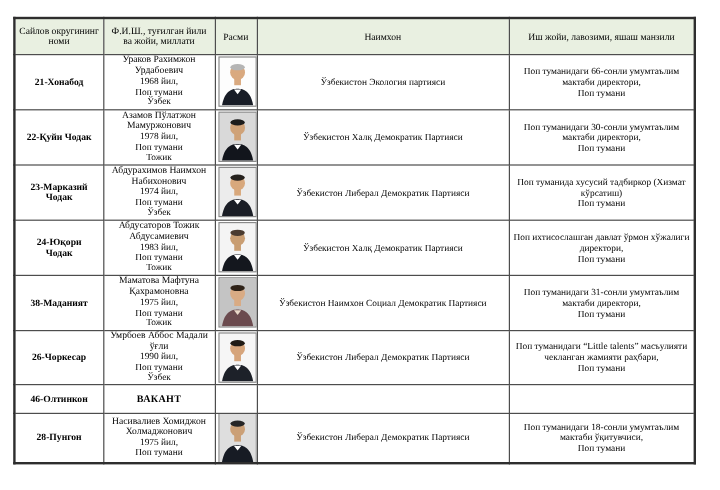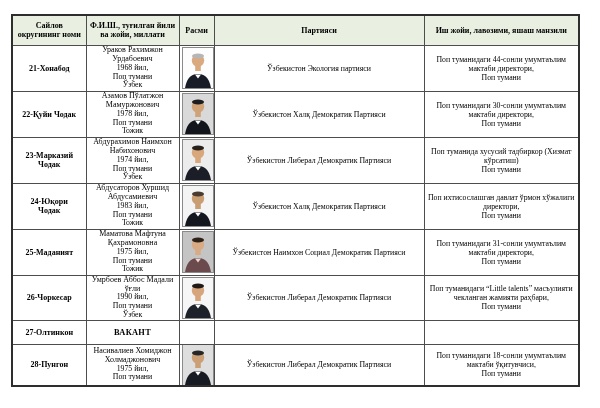--- a/index.html
+++ b/index.html
@@ -20,21 +20,21 @@
   }
   table.grid th, table.grid td{
     border:1px solid #4d4d4d;
     padding:0 3px;
     vertical-align:middle;
     text-align:center;
     overflow:hidden;
   }
   thead tr{height:30px;}
   thead th{
-    font-size:8px;line-height:9px;font-weight:bold;
+    font-size:8px;line-height:9px;font-weight:normal;
   }
   tr.h46{height:46px;}
   tr.h45{height:45px;}
   tr.h24{height:24px;}
   tr.h38{height:38px;}
   .district{
     font-size:8px;font-weight:bold;white-space:pre-line;line-height:9px;margin-top:15px;
   }
   .pname{
     font-size:8px;font-weight:normal;line-height:8.8px;white-space:pre-line;
@@ -68,21 +68,21 @@
         <col style="width:93px">
         <col style="width:35px">
         <col style="width:210px">
         <col style="width:155px">
     </colgroup>
     <thead>
       <tr style="background:#e9f0e1">
         <th>Сайлов округининг номи</th>
         <th>Ф.И.Ш., туғилган йили ва жойи, миллати</th>
         <th>Расми</th>
-        <th>Партияси</th>
+        <th>Наимхон</th>
         <th>Иш жойи, лавозими, яшаш манзили</th>
       </tr>
     </thead>
     <tbody>
 
       <tr class="h46">
         <td class="district">21-Хонабод</td>
         <td>
           <div class="pname">Ураков Рахимжон
 Урдабоевич</div>
@@ -94,21 +94,21 @@
           <svg class="avatar" viewBox="0 0 30 40">
             <rect x="0" y="0" width="30" height="40" fill="#fdfdfd"></rect>
             <rect x="12.2" y="15" width="5.6" height="8" fill="#d9a97f"></rect>
             <path d="M2,40 C4,28 10,26 15,26 C20,26 26,28 28,40 Z" fill="#181c26"></path>
             <path d="M12,26.6 L15,30.5 L18,26.6 Z" fill="#ffffff"></path>
             <circle cx="15" cy="12.5" r="6.2" fill="#d9a97f"></circle>
             <ellipse cx="15" cy="8" rx="6" ry="2.6" fill="#b5b5b5"></ellipse>
           </svg>
         </td>
         <td class="party">Ўзбекистон Экология партияси</td>
-        <td class="work">Поп туманидаги 44-сонли умумтаълим
+        <td class="work">Поп туманидаги 66-сонли умумтаълим
 мактаби директори,
 Поп тумани</td>
       </tr>
 
       <tr class="h46">
         <td class="district">22-Қуйи Чодак</td>
         <td>
           <div class="pname">Азамов Пўлатжон
 Мамуржонович</div>
           <div class="pline">1978 йил,</div>
@@ -154,21 +154,21 @@
         <td class="party">Ўзбекистон Либерал Демократик Партияси</td>
         <td class="work">Поп туманида хусусий тадбиркор (Хизмат
 кўрсатиш)
 Поп тумани</td>
       </tr>
 
       <tr class="h46">
         <td class="district">24-Юқори
 Чодак</td>
         <td>
-          <div class="pname">Абдусаторов Хуршид
+          <div class="pname">Абдусаторов Тожик
 Абдусамиевич</div>
           <div class="pline">1983 йил,</div>
           <div class="pline">Поп тумани</div>
           <div class="pline">Тожик</div>
         </td>
         <td class="photo-cell">
           <svg class="avatar" viewBox="0 0 30 40">
             <rect x="0" y="0" width="30" height="40" fill="#f4f4f4"></rect>
             <rect x="12.2" y="15" width="5.6" height="8" fill="#c99e73"></rect>
             <path d="M2,40 C4,28 10,26 15,26 C20,26 26,28 28,40 Z" fill="#14171e"></path>
@@ -177,21 +177,21 @@
             <ellipse cx="15" cy="8" rx="6" ry="2.6" fill="#4a3b30"></ellipse>
           </svg>
         </td>
         <td class="party">Ўзбекистон Халқ Демократик Партияси</td>
         <td class="work">Поп ихтисослашган давлат ўрмон хўжалиги
 директори,
 Поп тумани</td>
       </tr>
 
       <tr class="h46">
-        <td class="district">25-Маданият</td>
+        <td class="district">38-Маданият</td>
         <td>
           <div class="pname">Маматова Мафтуна
 Қахрамоновна</div>
           <div class="pline">1975 йил,</div>
           <div class="pline">Поп тумани</div>
           <div class="pline">Тожик</div>
         </td>
         <td class="photo-cell">
           <svg class="avatar" viewBox="0 0 30 40">
             <rect x="0" y="0" width="30" height="40" fill="#c4c4c4"></rect>
@@ -227,21 +227,21 @@
             <ellipse cx="15" cy="8" rx="6" ry="2.6" fill="#201b16"></ellipse>
           </svg>
         </td>
         <td class="party">Ўзбекистон Либерал Демократик Партияси</td>
         <td class="work">Поп туманидаги “Little talents” масъулияти
 чекланган жамияти раҳбари,
 Поп тумани</td>
       </tr>
 
       <tr class="h24">
-        <td class="district">27-Олтинкон</td>
+        <td class="district">46-Олтинкон</td>
         <td>
           <div class="vacant">ВАКАНТ</div>
         </td>
         <td class="photo-cell"></td>
         <td class="party"></td>
         <td class="work"></td>
       </tr>
 
       <tr class="h38">
         <td class="district">28-Пунгон</td>

